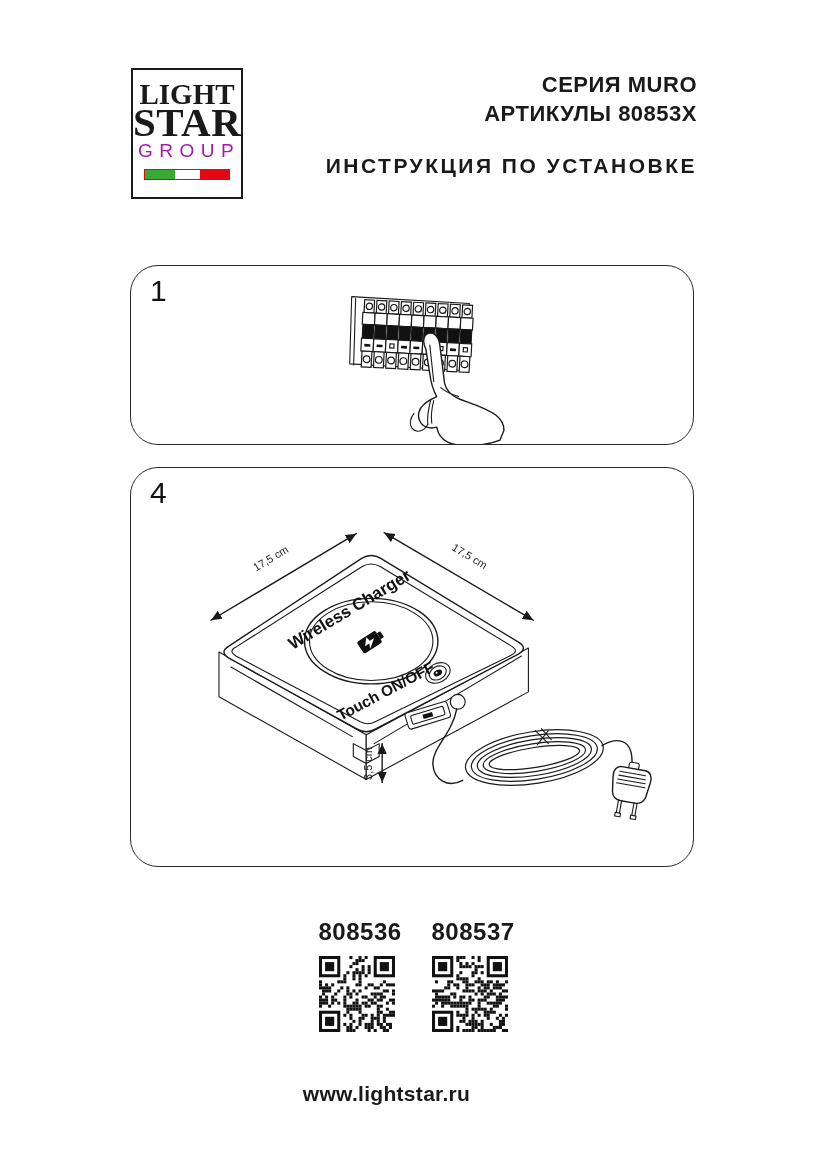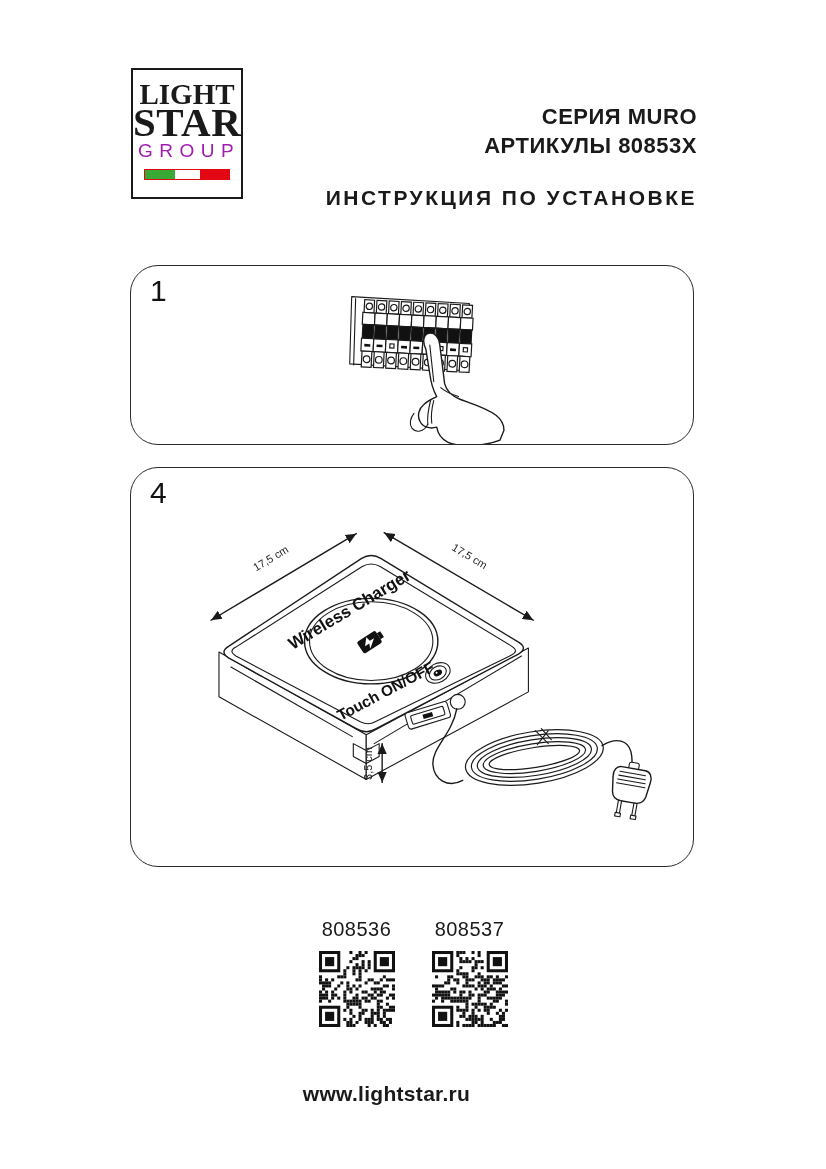--- a/index.html
+++ b/index.html
@@ -10,37 +10,37 @@
   .logo-box{position:absolute;left:131px;top:68px;width:112px;height:131px;
             border:2px solid #1a1a1a;box-sizing:border-box;text-align:center;padding-top:11px;}
   .logo-light{font-family:Liberation Serif, serif;font-weight:bold;font-size:29px;line-height:27px;letter-spacing:0;}
   .logo-star{font-family:"Liberation Serif",serif;font-weight:bold;font-size:41px;line-height:29px;letter-spacing:.5px;}
   .logo-group{font-size:19px;letter-spacing:6.5px;margin-top:3px;margin-left:4px;color:#a21caf;}
   .logo-flag{width:84px;height:9px;border:1px solid #e30613;margin:7px auto 0;display:flex;box-sizing:content-box;}
   .logo-flag span{display:block;height:100%;}
   .flag-g{width:36%;} .flag-w{width:30%;} .flag-r{width:34%;}
 
   
-  .titles{position:absolute;right:129px;top:70px;text-align:right;font-weight:bold;margin-top:32px;}
+  .titles{position:absolute;right:129px;top:70px;text-align:right;font-weight:bold;}
   .titles .t1,.titles .t2{font-size:22px;line-height:29px;letter-spacing:.5px;}
   .instr{margin-top:24px;font-size:21px;line-height:28px;text-align:right;}
   .instr .i1{letter-spacing:2.5px;}
   .instr .i2{letter-spacing:1px;}
 
   
   .step{position:absolute;left:130px;width:564px;border:1.6px solid #2b2b2b;border-radius:28px;box-sizing:border-box;}
   .step1{top:265px;height:180px;}
   .step4{top:467px;height:400px;}
   .step-num{position:absolute;left:19px;top:8px;font-size:30px;font-weight:400;color:#111;}
   .step svg.art{position:absolute;left:0;top:0;width:100%;height:100%;}
 
   
   .qr-row{position:absolute;left:0;top:918px;width:826px;display:flex;justify-content:center;gap:37px;}
   .qr-block{width:76px;text-align:center;}
-  .qr-label{font-size:20px;font-weight:normal;margin-bottom:9px;letter-spacing:.5px;}
+  .qr-label{font-size:24px;font-weight:bold;margin-bottom:9px;letter-spacing:.5px;}
   svg.qr{width:76px;height:78px;display:block;}
 
   
   .footer{position:absolute;left:0;top:1082px;width:773px;text-align:center;
           font-size:21px;font-weight:bold;letter-spacing:.3px;}
 
   
   .ink{stroke:#1a1a1a;fill:none;stroke-width:1.4;stroke-linecap:round;stroke-linejoin:round;}
   .ink-f{stroke:#1a1a1a;fill:#fff;stroke-width:1.4;stroke-linejoin:round;}
   .thin{stroke-width:1.1;}

